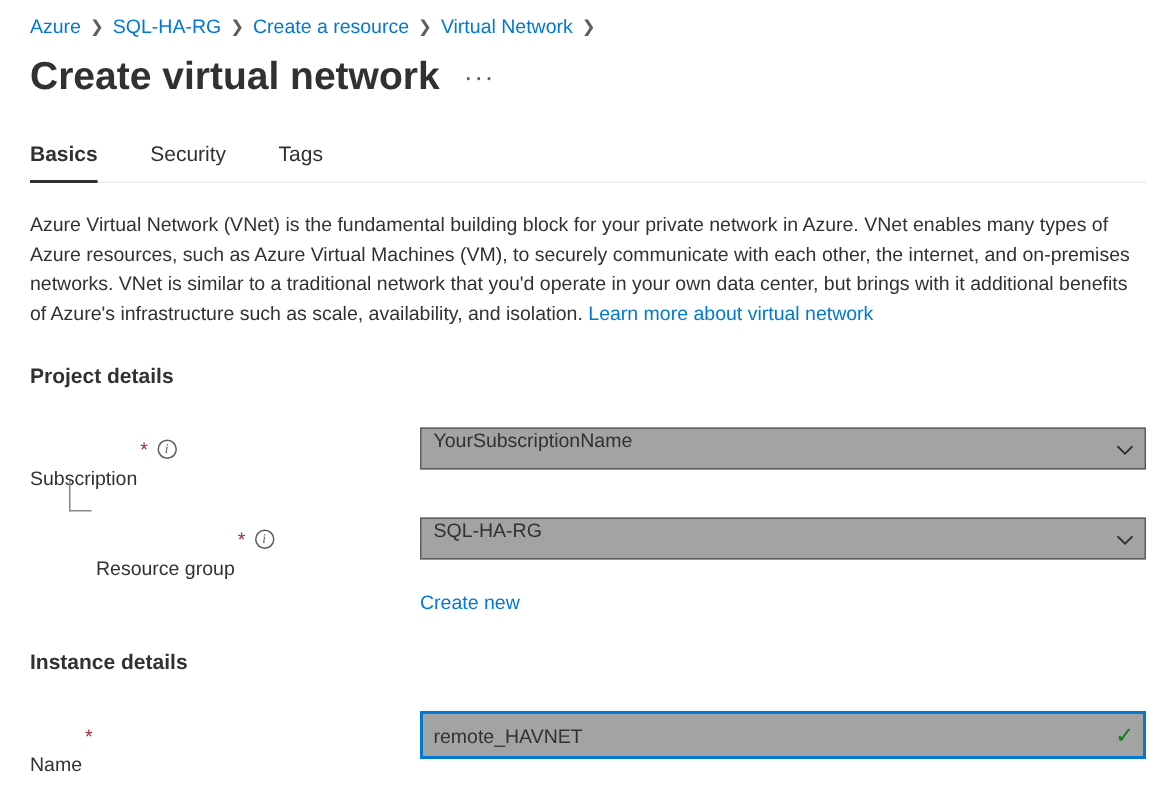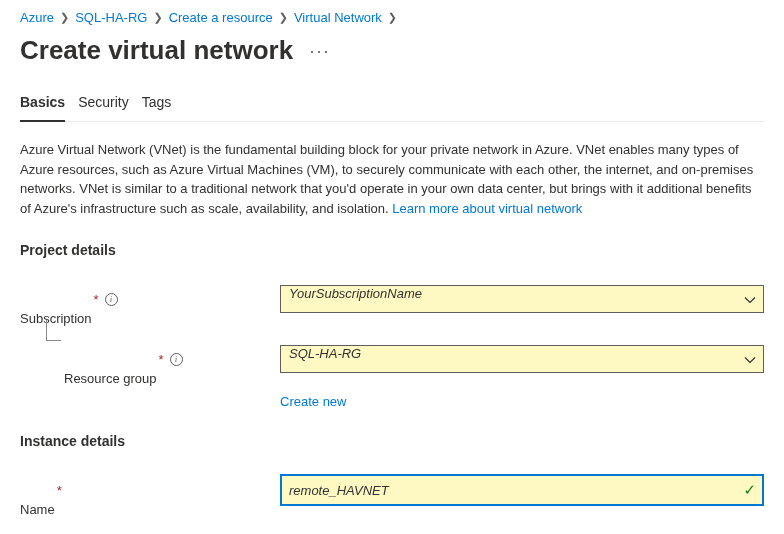--- a/index.html
+++ b/index.html
@@ -4,39 +4,39 @@
 <style>
   * { box-sizing: border-box; margin: 0; padding: 0; }
   body { font-family: "Segoe UI", Arial, sans-serif; font-size: 13px; color: #323130; background: #fff; width: 784px; }
   .page { padding: 10px 20px 18px 20px; }
   .breadcrumb { display: flex; align-items: center; gap: 0; flex-wrap: wrap; }
   .breadcrumb a { color: #0078d4; text-decoration: none; font-size: 13px; }
   .breadcrumb .sep { margin: 0 6px; color: #605e5c; font-size: 11px; }
   .title-row { display: flex; align-items: center; margin-top: 10px; margin-bottom: 22px; }
   h1 { font-size: 26px; font-weight: 600; }
   .dots { margin-left: 16px; color: #605e5c; cursor: pointer; font-size: 18px; letter-spacing: 1px; line-height: 1; }
-  .tabs { display: flex; gap: 13px; border-bottom: 1px solid #edebe9; }
+  .tabs { display: flex; gap: 35px; border-bottom: 1px solid #edebe9; }
   .tab { padding: 6px 0 10px 0; cursor: pointer; font-size: 14px; color: #323130; border-bottom: 2px solid transparent; margin-bottom: -1px; }
   .tab.active { font-weight: 600; border-bottom-color: #323130; }
   .desc { margin-top: 18px; color: #323130; line-height: 1.5; font-size: 13px; }
   .desc a { color: #0078d4; text-decoration: none; }
   .section-h { font-weight: 600; margin-top: 24px; margin-bottom: 14px; font-size: 14px; }
   .form-row { display: flex; align-items: center; margin-bottom: 6px; }
   .label-col { width: 260px; display: flex; align-items: center; position: relative; }
   .label-col.indent { padding-left: 44px; }
   .label-col.indent::before {
     content: ""; position: absolute; left: 26px; top: -12px; width: 14px; height: 20px;
     border-left: 1px solid #8a8886; border-bottom: 1px solid #8a8886;
   }
   .label { font-size: 13px; color: #323130; margin-top: 39px; }
   .req { color: #a4262c; margin-left: 2px; }
   .info-icon { margin-left: 6px; width: 13px; height: 13px; border: 1px solid #605e5c; border-radius: 50%; display: inline-flex; align-items: center; justify-content: center; font-size: 9px; color: #605e5c; font-style: italic; font-family: Georgia, serif; cursor: default; }
   .field-col { flex: 1; position: relative; }
   .select, .input {
-    width: 100%; height: 28px; border: 1px solid #605e5c; padding: 0 28px 0 8px; font-size: 13px; color: #323130; background: #fef9c3; font-family: inherit; font-style: italic;
+    width: 100%; height: 28px; border: 1px solid #605e5c; padding: 0 28px 0 8px; font-size: 13px; color: #323130; background: #a3a3a3; font-family: inherit;
   }
   .select.focus-blue, .input.focus-blue { border: 2px solid #0078d4; height: 32px; padding-left: 7px; }
   .select.focus-purple { border: 1px solid #5c2d91; }
   .chev { position: absolute; right: 8px; top: 9px; pointer-events: none; }
   .chev svg { width: 12px; height: 12px; }
   .check { position: absolute; right: 8px; top: 7px; color: #107c10; font-size: 15px; }
   .link-small { color: #0078d4; text-decoration: none; font-size: 13px; display: inline-block; margin-top: 4px; margin-left: 0; }
 </style>
 </head>
 <body>

